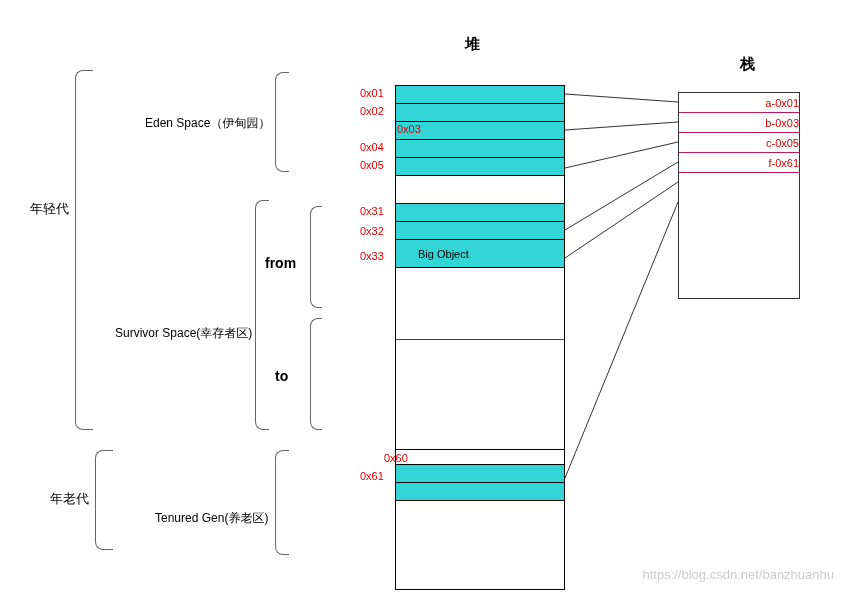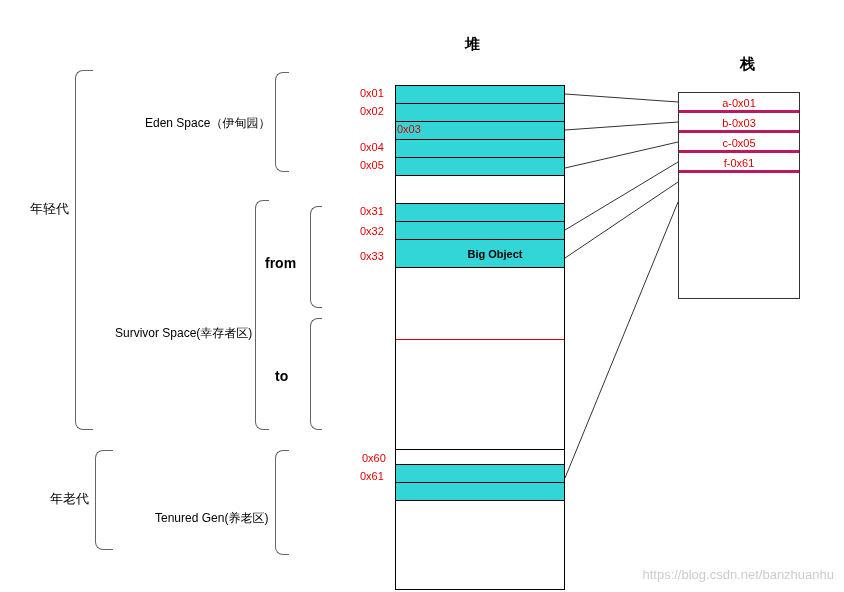--- a/index.html
+++ b/index.html
@@ -13,30 +13,30 @@
   .eden-label { left: 145px; top: 115px; font-size: 12px; position: absolute; }
   .survivor-label { left: 115px; top: 325px; font-size: 12px; position: absolute; }
   .tenured-label { left: 155px; top: 510px; font-size: 12px; position: absolute; }
   .from-label { left: 265px; top: 255px; font-weight: bold; font-size: 14px; position: absolute; }
   .to-label { left: 275px; top: 368px; font-weight: bold; font-size: 14px; position: absolute; }
   
   .heap-box { position: absolute; left: 395px; top: 85px; width: 170px; border: 1px solid #000; }
   .heap-cell { height: 18px; border-bottom: 1px solid #000; }
   .heap-cell.cyan { background: #33d6d6; }
   .heap-gap { height: 28px; border-bottom: 1px solid #000; background: #fff; }
-  .heap-bigobj { height: 28px; border-bottom: 1px solid #000; background: #33d6d6; padding-left: 30px; font-size: 11px; font-weight: bold; line-height: 28px; text-align: center; }
+  .heap-bigobj { height: 28px; border-bottom: 1px solid #000; background: #33d6d6; padding-left: 22px; font-size: 11px; font-weight: normal; line-height: 28px; }
   .heap-mid { height: 72px; border-bottom: 1px solid #d00; background: #fff; }
   .heap-tomid { height: 110px; border-bottom: 1px solid #000; background: #fff; }
   .heap-bottom { height: 88px; background: #fff; }
   .heap-tenured-gap { height: 15px; border-bottom: 1px solid #000; background: #fff; }
   
   .addr { position: absolute; color: #d00; font-size: 11px; font-weight: 500; }
   
   .stack-box { position: absolute; left: 678px; top: 92px; width: 122px; border: 1px solid #333; }
-  .stack-cell { height: 20px; border-bottom: 3px solid #be185d; color: #d00; font-size: 11px; text-align: center; line-height: 20px; }
+  .stack-cell { height: 20px; border-bottom: 1px solid #be185d; color: #d00; font-size: 11px; text-align: right; line-height: 20px; }
   .stack-bottom { height: 125px; }
   
   .brace { position: absolute; border: 1px solid #666; border-right: none; border-radius: 8px 0 0 8px; }
   .watermark { position: absolute; right: 10px; bottom: 10px; color: #ccc; font-size: 13px; }
   svg.lines { position: absolute; left:0; top:0; width:844px; height:592px; pointer-events:none; }
 </style>
 </head>
 <body>
 
 <div class="title heap-title">堆</div>
@@ -78,21 +78,21 @@
 </div>
 
 <div class="addr" style="left:360px; top:87px;">0x01</div>
 <div class="addr" style="left:360px; top:105px;">0x02</div>
 <div class="addr" style="left:360px; top:123px;padding-left:37px;">0x03</div>
 <div class="addr" style="left:360px; top:141px;">0x04</div>
 <div class="addr" style="left:360px; top:159px;">0x05</div>
 <div class="addr" style="left:360px; top:205px;text-align:right;">0x31</div>
 <div class="addr" style="left:360px; top:225px;">0x32</div>
 <div class="addr" style="left:360px; top:250px;">0x33</div>
-<div class="addr" style="left:350px; top:452px;padding-left:12px;">0x60</div>
+<div class="addr" style="left:372px; top:452px;padding-left:12px;">0x60</div>
 <div class="addr" style="left:360px; top:470px;">0x61</div>
 
 <div class="stack-box">
   <div class="stack-cell">a-0x01</div>
   <div class="stack-cell">b-0x03</div>
   <div class="stack-cell">c-0x05</div>
   <div class="stack-cell">f-0x61</div>
   <div class="stack-bottom"></div>
 </div>
 

